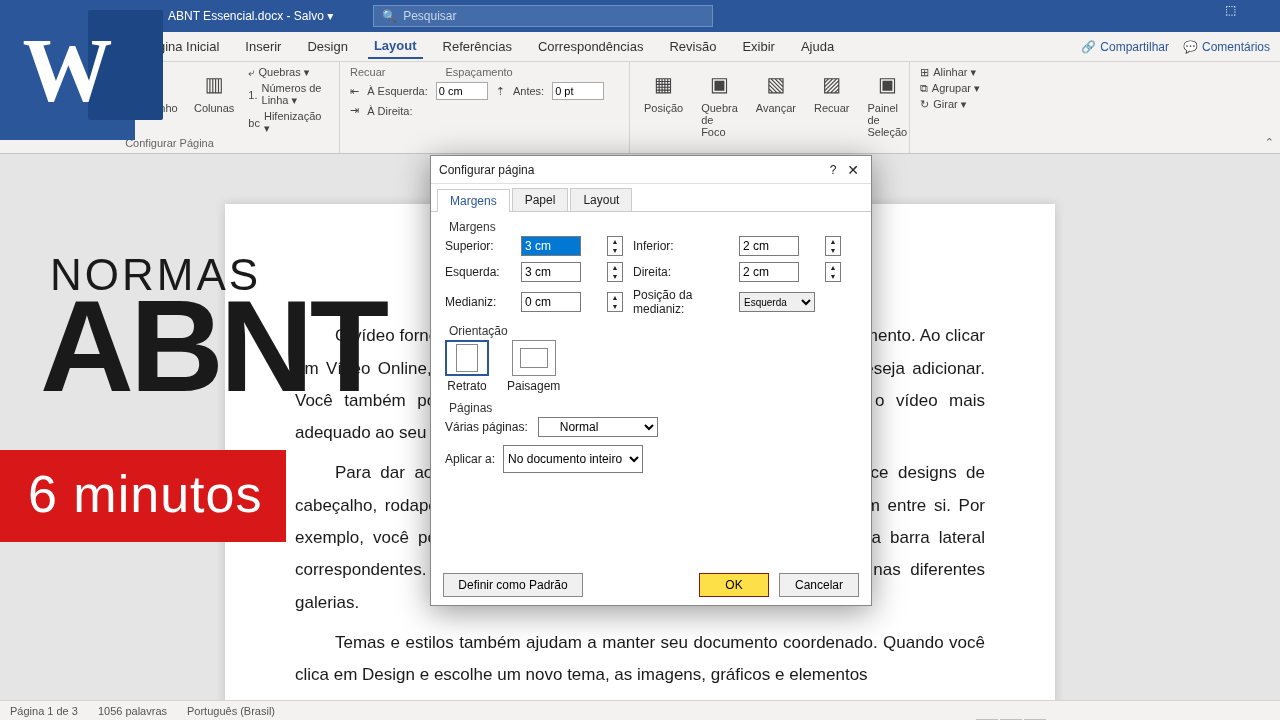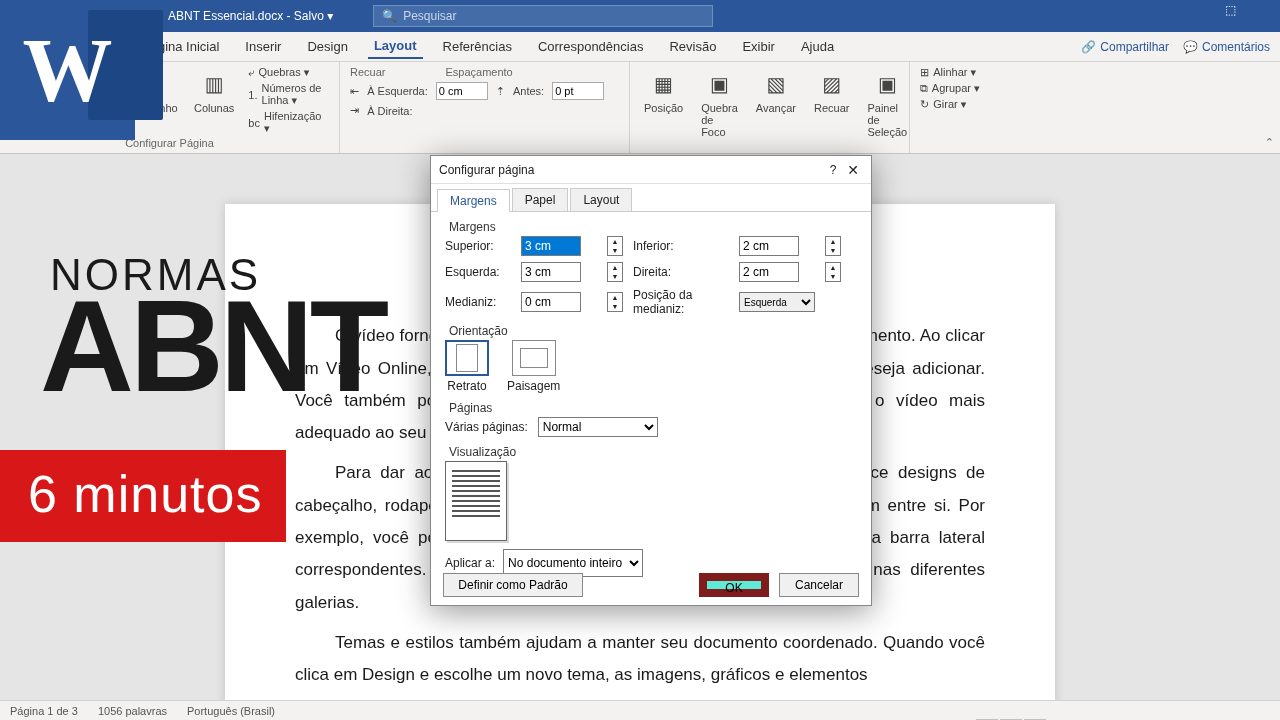--- a/index.html
+++ b/index.html
@@ -65,28 +65,28 @@
 .num-input.selected { background: #0078d4; color: #fff; }
 .spin { width: 16px; height: 20px; border: 1px solid #7a7a7a; display: flex; flex-direction: column; }
 .spin div { flex:1; font-size: 7px; text-align:center; line-height: 9px; }
 .orient-row { display: flex; gap: 18px; }
 .orient-opt { display: flex; flex-direction: column; align-items: center; gap: 3px; font-size: 12px; }
 .orient-box { width: 44px; height: 36px; border: 1px solid #888; display:flex; align-items:center; justify-content:center; }
 .orient-box.selected { border: 2px solid #2b579a; }
 .orient-box .pg-port { width: 22px; height: 28px; border: 1px solid #888; }
 .orient-box .pg-land { width: 28px; height: 20px; border: 1px solid #888; }
 .pages-row { display: flex; align-items: center; gap: 10px; }
-.pages-row select { width: 120px; height: 20px; border: 1px solid #7a7a7a; font-size: 12px; background: #fff; }
+.pages-row select { width: 120px; height: 20px; border: 1px solid #7a7a7a; font-size: 12px; background: #fff; padding-left: 17px; }
 .preview { width: 62px; height: 80px; border: 1px solid #666; padding: 8px 6px; display: flex; flex-direction: column; gap: 3px; box-shadow: 2px 2px 0 rgba(0,0,0,0.15); }
 .preview .ln { height: 2px; background: #555; }
 .apply-row { display: flex; align-items: center; gap: 8px; margin-top: 4px; }
 .apply-row select { width: 140px; height: 28px; border: 1px solid #7a7a7a; font-size: 12px; background: #fff; }
 .dialog-footer { position: absolute; bottom: 8px; left: 12px; right: 12px; display: flex; align-items: center; }
 .dialog-footer button { font-size: 12px; height: 24px; border: 1px solid #888; background: #f0f0f0; padding: 0 12px; }
-.dialog-footer .ok { border: 8px solid #7f1d1d; background: #5eead4; width: 70px; margin-left: auto; }
+.dialog-footer .ok { border: 1px solid #7f1d1d; background: #fde047; width: 70px; margin-left: auto; }
 .dialog-footer .cancel { margin-left: 10px; width: 80px; }
 .dialog-footer .default { width: 140px; }
 
 .overlay-logo { position: absolute; left: 0; top: 0; width: 135px; height: 140px; background: #2b579a; display:flex; align-items:center; justify-content:center; color:#fff; font-size: 90px; font-weight: bold; z-index: 50; font-family: "Segoe UI"; }
 .overlay-logo::before { content:""; position:absolute; right:-28px; top:10px; width:75px; height:110px; background:#1c4784; z-index:-1; border-radius: 2px; }
 .overlay-normas { position:absolute; left:50px; top:250px; font-family:"Arial Narrow", Arial; font-size:44px; letter-spacing:3px; color:#1a1a1a; z-index:40; font-weight:500; }
 .overlay-abnt { position:absolute; left:40px; top:275px; font-family:"Arial Narrow", Arial; font-size:130px; font-weight:900; color:#1a1a1a; z-index:40; letter-spacing:-4px; line-height:1.1; }
 .overlay-time { position:absolute; left:0; top:450px; background:#d81818; color:#fff; font-family:"Arial Narrow", Arial; font-size:52px; padding: 14px 24px 18px 28px; z-index:40; letter-spacing:1px; }
 </style>
 </head>
@@ -345,35 +345,20 @@
     </fieldset>
 
     <fieldset class="noborder">
       <legend>Páginas</legend>
       <div class="pages-row">
         <label>Várias páginas:</label>
         <select><option>Normal</option></select>
       </div>
     </fieldset>
 
-    <fieldset class="noborder">
-      <legend>Visualização</legend>
-      <div class="preview">
-        <div class="ln"></div>
-          <div class="ln"></div>
-          <div class="ln"></div>
-          <div class="ln"></div>
-        <div class="ln"></div>
-          <div class="ln"></div>
-          <div class="ln"></div>
-          <div class="ln"></div>
-        <div class="ln"></div>
-          <div class="ln"></div>
-      </div>
-    </fieldset>
 
     <div class="apply-row">
       <label>Aplicar a:</label>
       <select><option>No documento inteiro</option></select>
     </div>
   </div>
 
   <div class="dialog-footer">
     <button class="default">Definir como Padrão</button>
     <button class="ok">OK</button>

